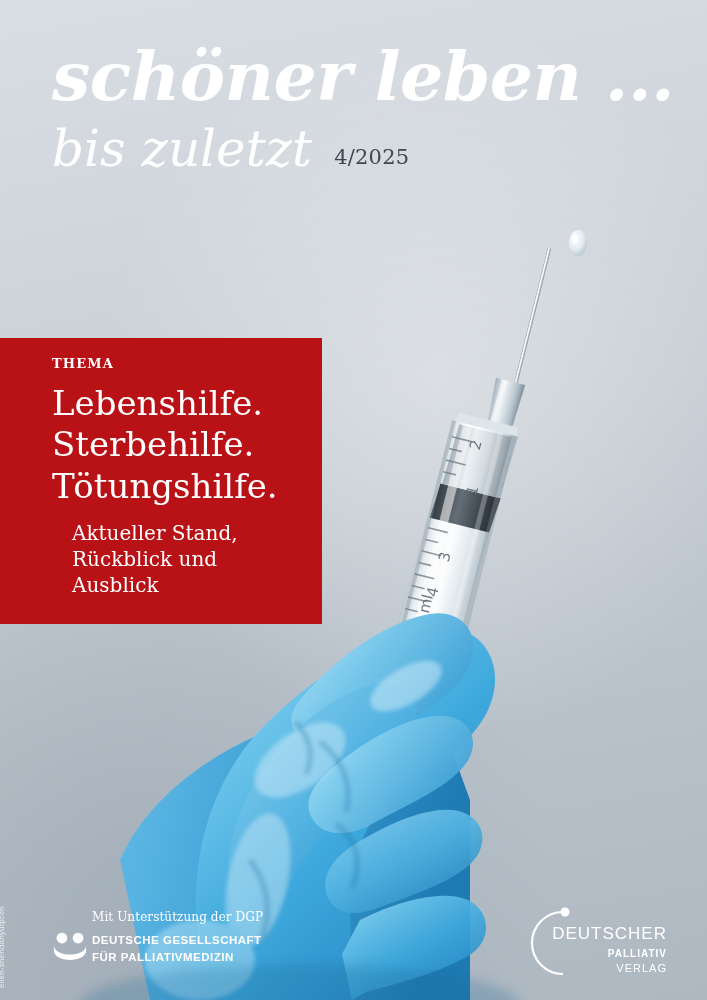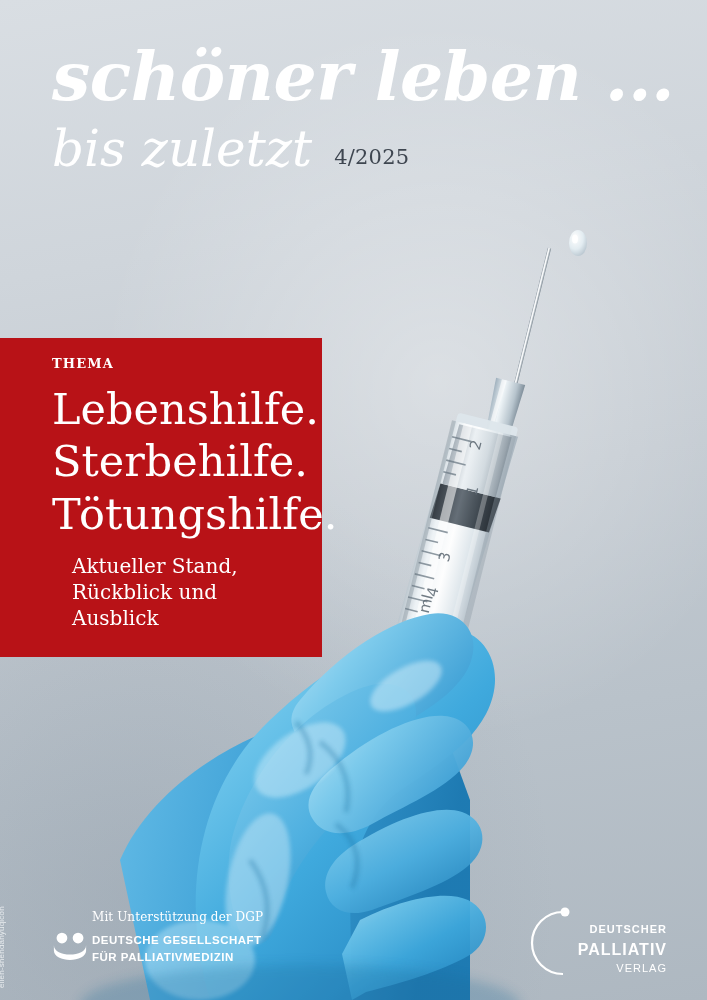--- a/index.html
+++ b/index.html
@@ -94,21 +94,21 @@
     font-family: "DejaVu Serif", serif;
     font-weight: 700;
     font-size: 13px;
     letter-spacing: 1.1px;
     color: #ffffff;
     margin-bottom: 12px;
   }
   .topic-headline {
     font-family: "DejaVu Serif", serif;
     font-weight: 400;
-    font-size: 43px;
+    font-size: 34px;
     line-height: 1.22;
     color: #ffffff;
     margin: 0 0 14px 0;
   }
   .topic-headline span { display: block; }
   .topic-sub {
     font-family: "DejaVu Serif", serif;
     font-size: 20px;
     line-height: 1.28;
     color: #ffffff;
@@ -176,22 +176,22 @@
     position: absolute;
     right: 40px;
     top: 32px;
     text-align: right;
     font-family: "Liberation Sans", sans-serif;
     font-size: 12px;
     line-height: 1.45;
     letter-spacing: 1px;
     color: #ffffff;
   }
-  .pub-text .t1 { font-weight: 700; font-size: 11px; }
-  .pub-text .t2 { font-weight: 700; font-size: 16px; }
+  .pub-text .t1 { font-weight: 400; font-size: 17px; }
+  .pub-text .t2 { font-weight: 700; font-size: 10px; }
   .pub-text .t3 { font-weight: 400; font-size: 11px; }
 </style>
 </head>
 <body>
 
 <div class="cover">
 
   <svg class="syringe" viewBox="0 0 707 1000" aria-hidden="true">
     <defs>
       <linearGradient id="barrelGrad" x1="0" y1="0" x2="1" y2="0">

